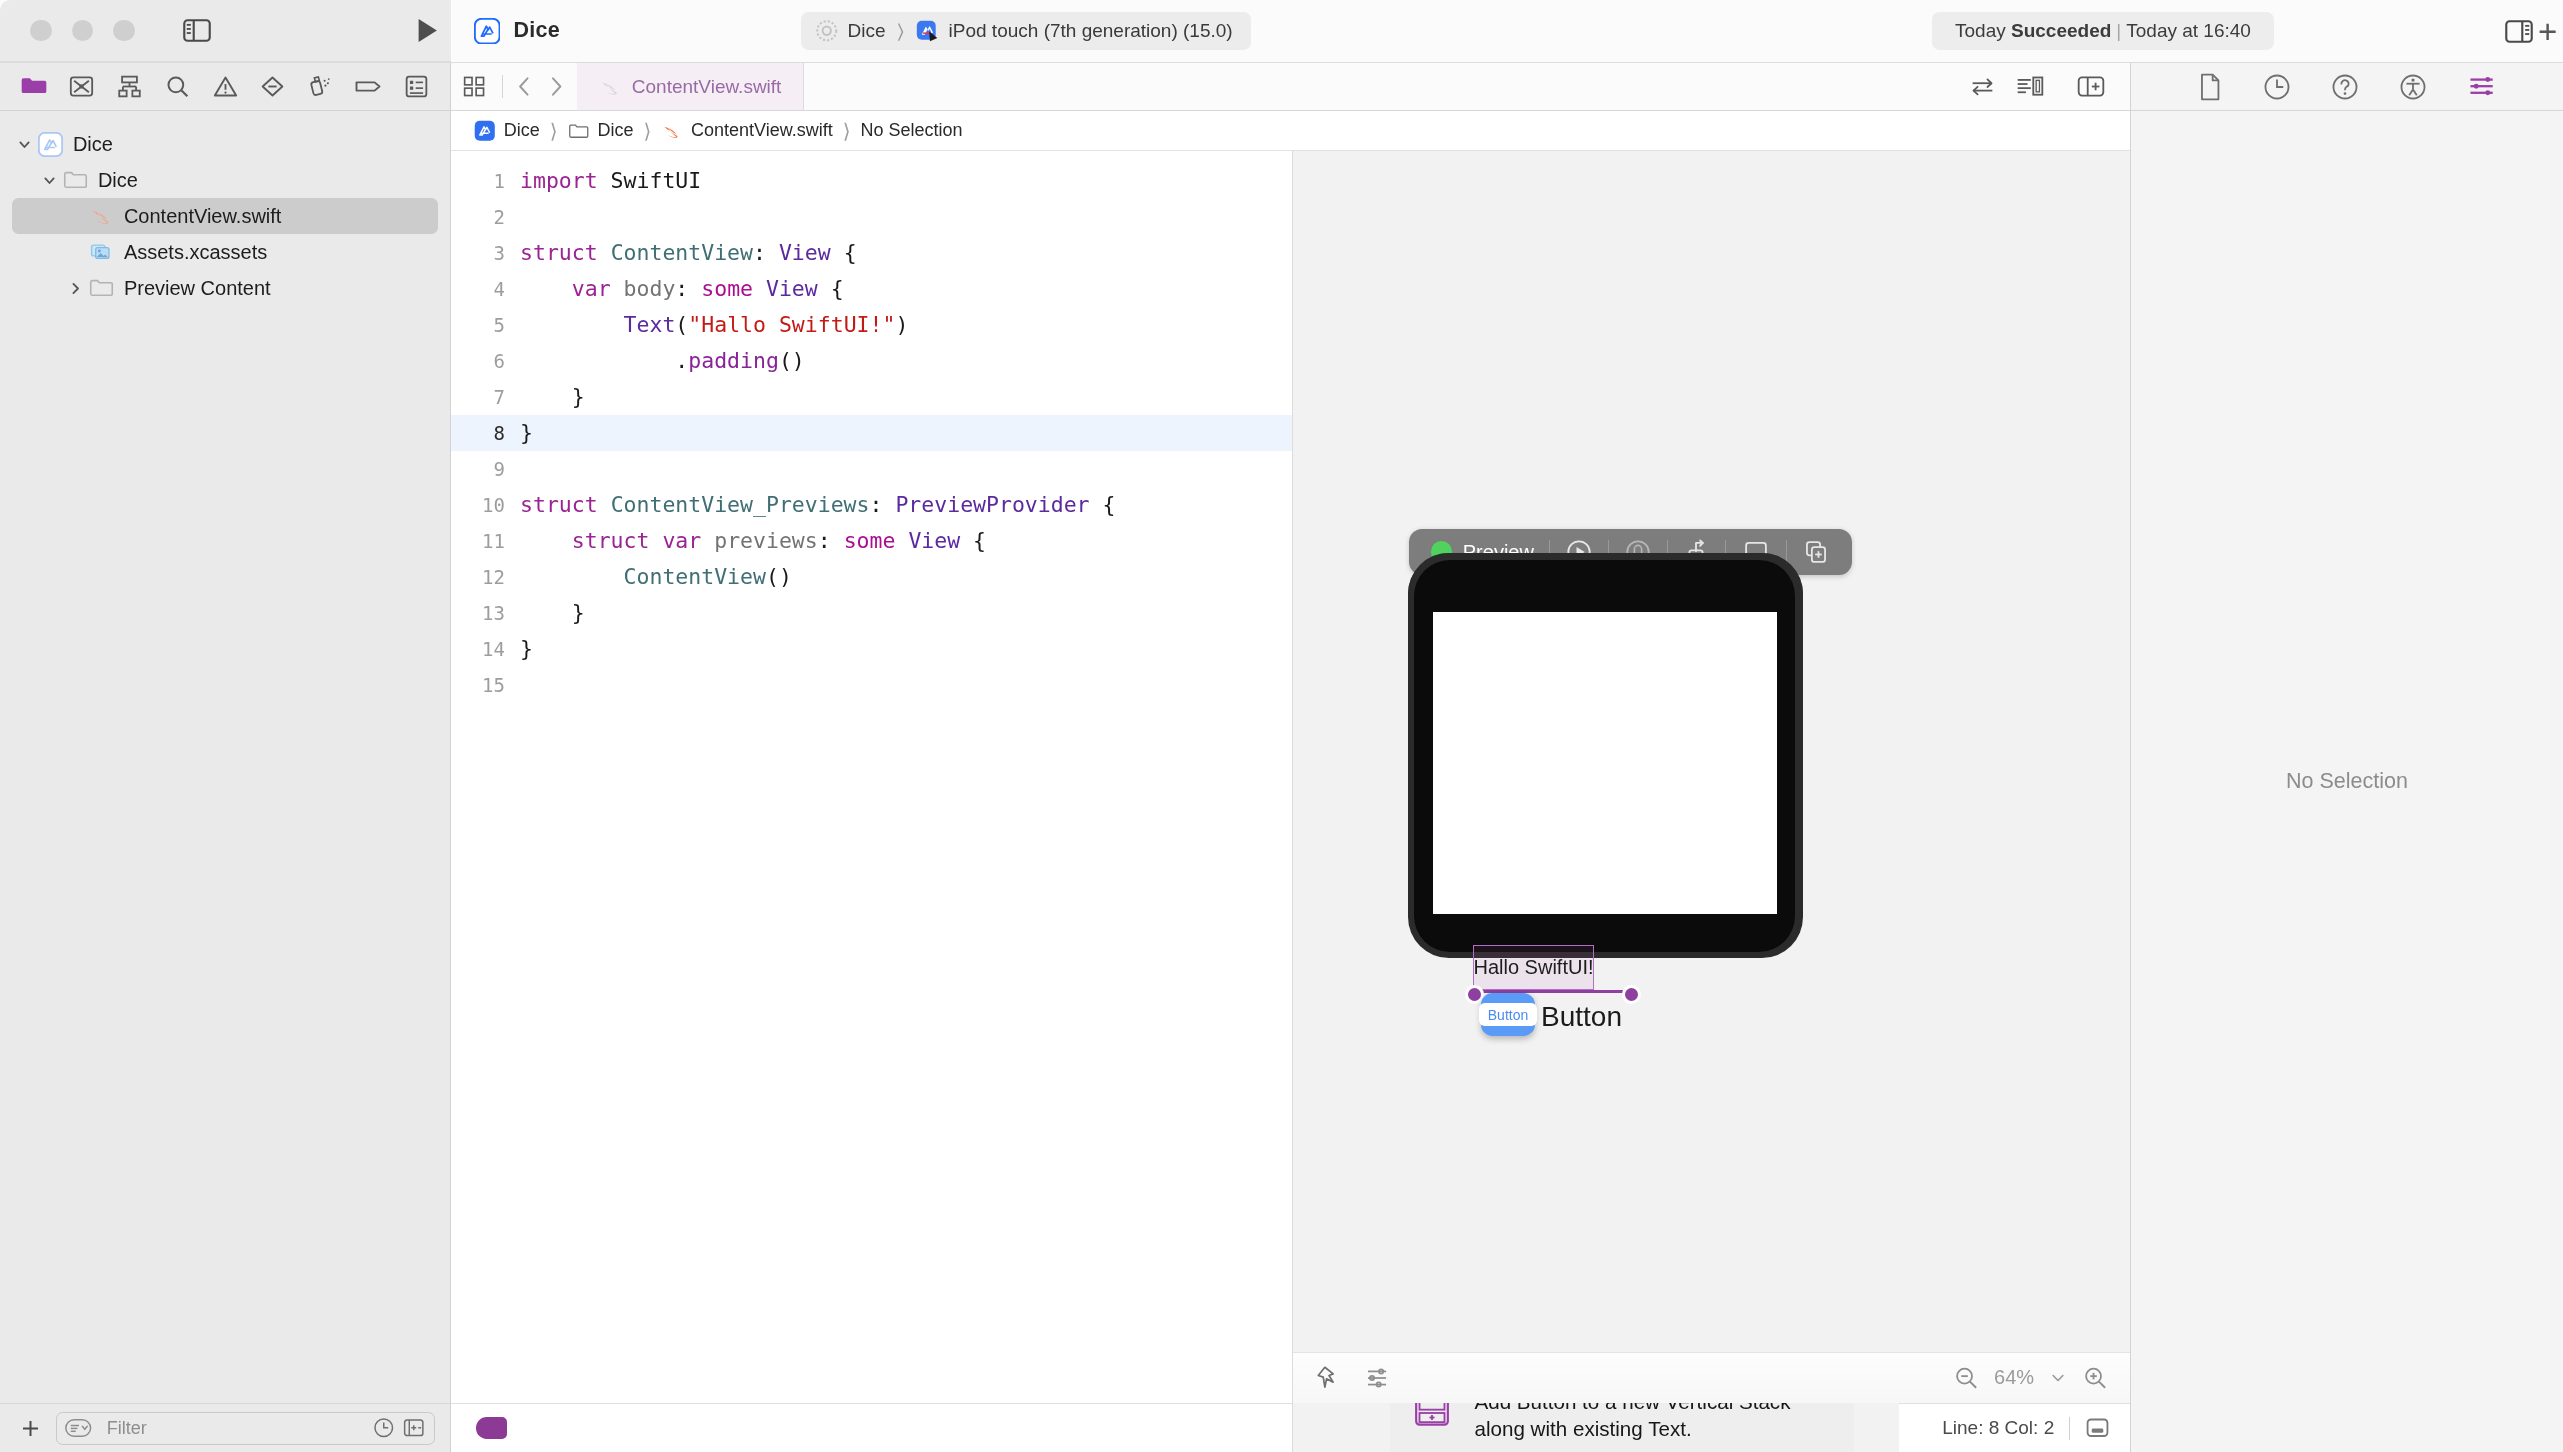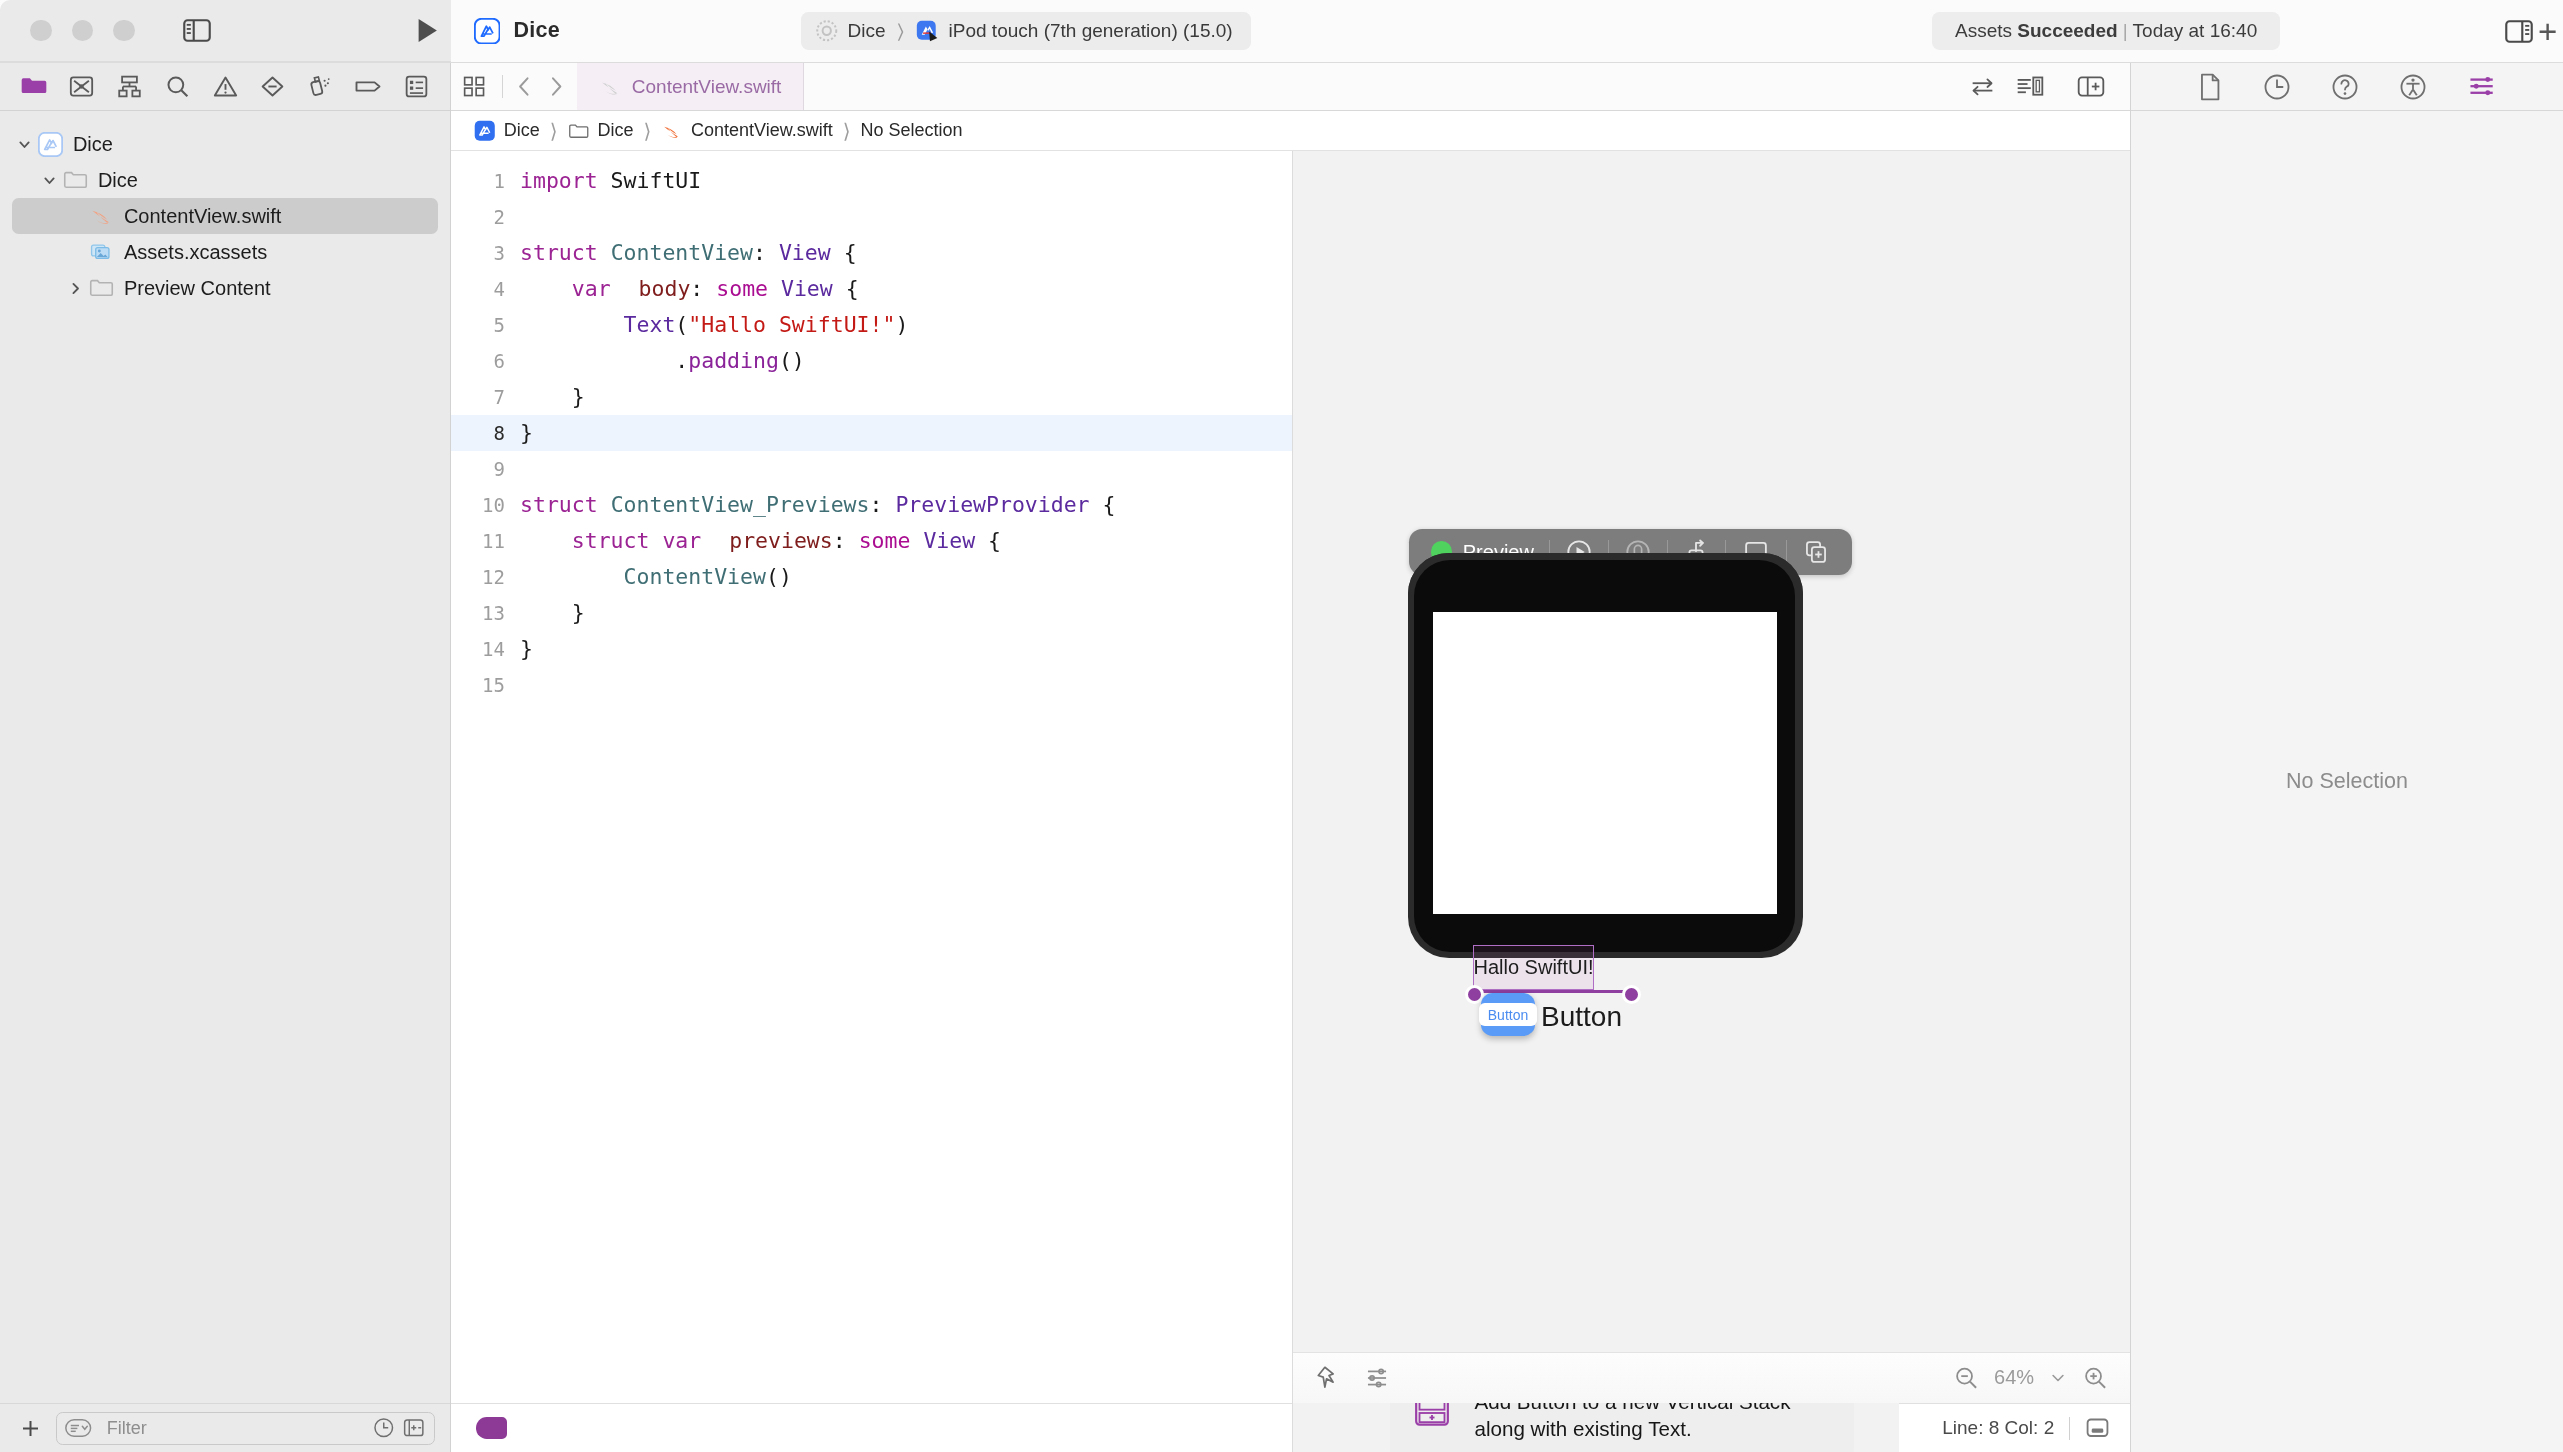--- a/index.html
+++ b/index.html
@@ -152,21 +152,21 @@
     color: #9d9d9d; font-size: 19px;
   }
   .cl.cur .gutter { color: #2b2b2b; }
   .ctext { white-space: pre; color: #1a1a1a; }
   .kw { color: #9b2393; }
   .kw2 { color: #aa0d91; }
   .typ { color: #3f6e74; }
   .sysT { color: #5b2a9e; }
   .str { color: #c41a16; }
   .meth { color: #8a2399; }
-  .prop { color: #7f1d1d; margin-left: 15px; }
+  .prop { color: #737373; }
 
   .code-footer {
     position: absolute; bottom: 0; left: 0; right: 0;
     height: 49px; border-top: 0.8px solid #e0e0e0;
     display: flex; align-items: center; padding-left: 25px;
     background: #ffffff;
   }
   .purple-badge { width: 31px; height: 21.5px; background: #8c3a96; border-radius: 10.7px 5px 5px 10.7px; }
 
   
@@ -305,21 +305,21 @@
               <path d="M7 18 L12 8 L14 11.4 L10.6 18 Z" fill="#fff"></path>
               <path d="M14.4 12.6 L16.6 9 L20 15.6" fill="none" stroke="#fff" stroke-width="1.8"></path>
               <path d="M8.6 16 L18 16" stroke="#e23b3b" stroke-width="1.8"></path>
               <polygon points="16,14 26,22 17,26" fill="#1b1b1b"></polygon>
             </svg>
         </span>
         <span>iPod touch (7th generation) (15.0)</span>
       </div>
 
       <div class="status-pill">
-        <span>Assets </span><b>Succeeded</b><span class="status-sep">|</span><span>Today at 16:40</span>
+        <span>Today </span><b>Succeeded</b><span class="status-sep">|</span><span>Today at 16:40</span>
       </div>
 
       <div class="plus-btn">+</div>
 
       <div class="insp-toggle">
         <svg width="28" height="23" viewBox="0 0 34 28">
             <rect x="1.5" y="1.5" width="31" height="25" rx="4" fill="none" stroke="#4a4a4a" stroke-width="2.6"></rect>
             <line x1="21" y1="1.5" x2="21" y2="26.5" stroke="#4a4a4a" stroke-width="2.6"></line>
             <rect x="24.5" y="6" width="5" height="2.2" fill="#4a4a4a"></rect>
             <rect x="24.5" y="11" width="5" height="2.2" fill="#4a4a4a"></rect>

